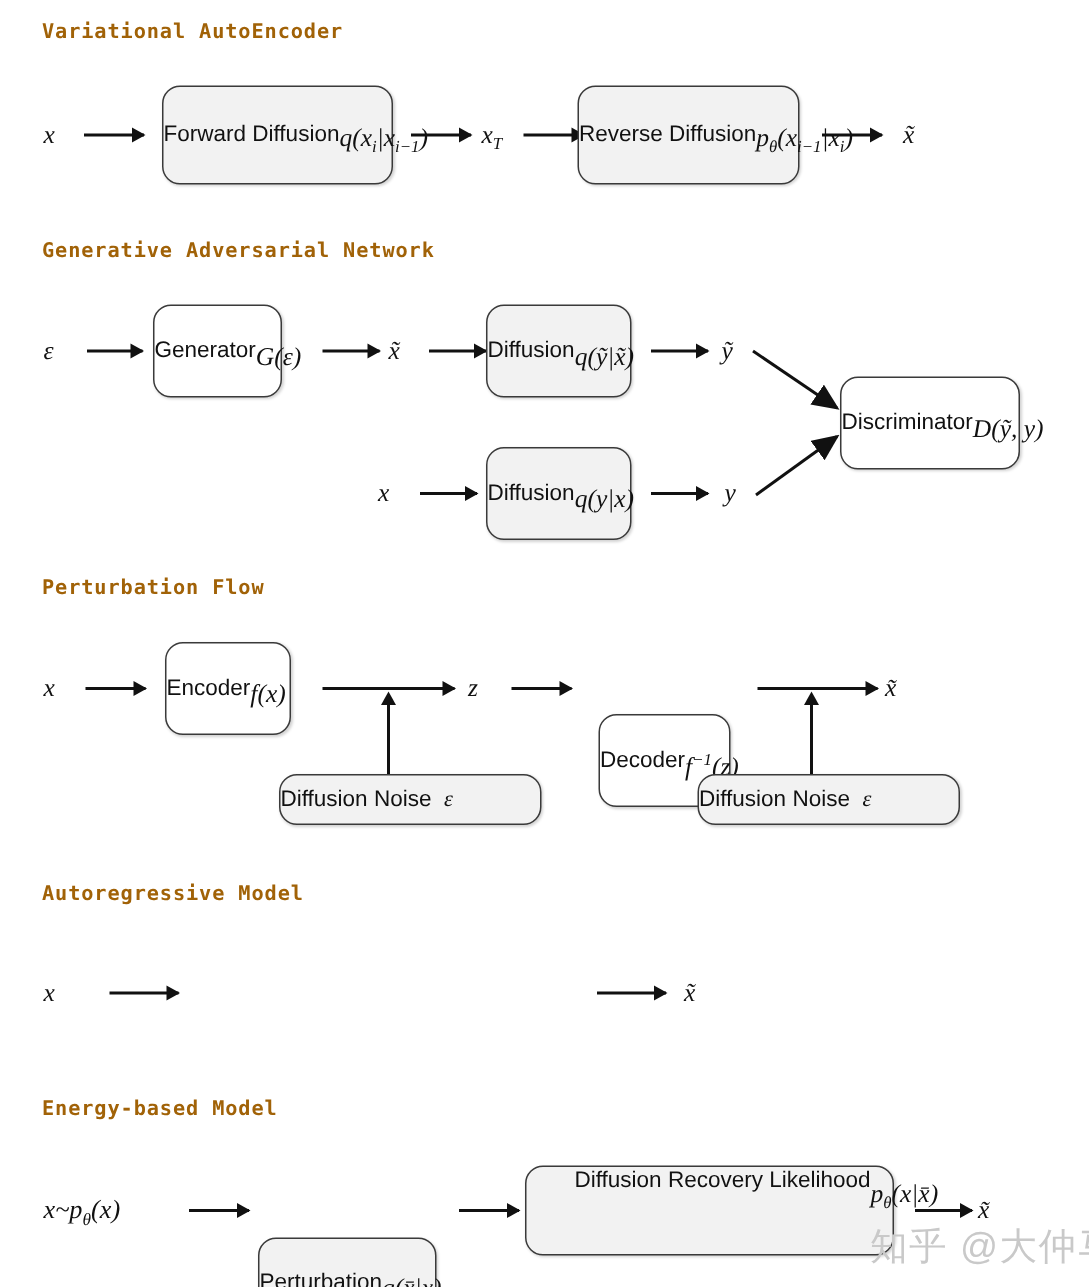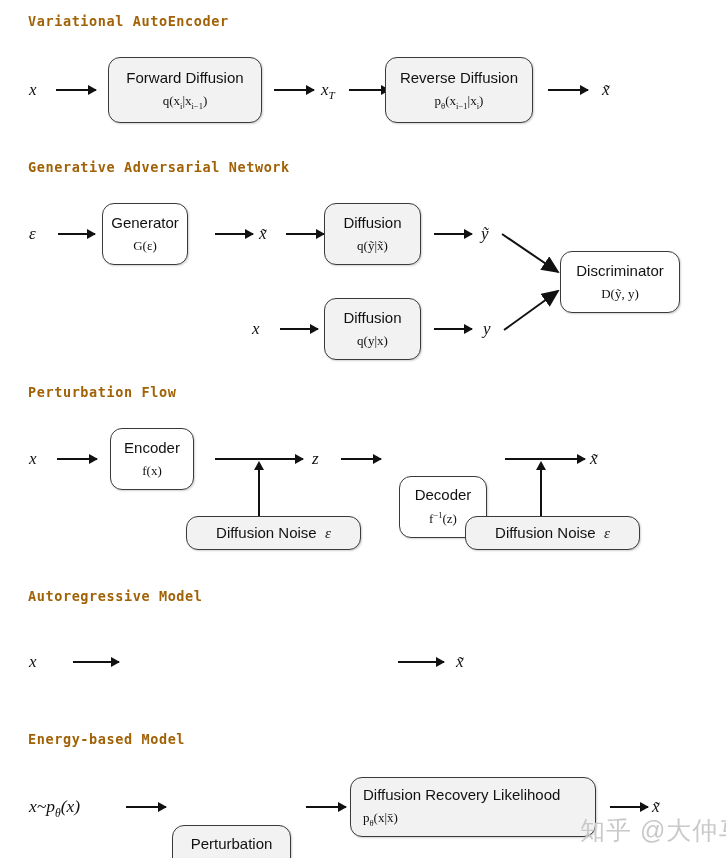--- a/index.html
+++ b/index.html
@@ -31,38 +31,38 @@
     color: #a16207;
     white-space: nowrap;
   }
   
   .box {
     position: absolute;
     box-sizing: border-box;
     border: 1.6px solid #3a3a3a;
     border-radius: 12px;
     display: flex;
-    flex-direction: column;
+    flex-direction: row;
     align-items: center;
-    justify-content: center;
     background: #ffffff;
     box-shadow: 1px 1px 2px rgba(0,0,0,0.18);
   }
   .box.gray { background: #f2f2f2; }
   .box.leftalign { align-items: flex-start; padding-left: 12px; }
   .box-title {
     font-family: "Liberation Sans", sans-serif;
     font-size: 15px;
     color: #111111;
     line-height: 1.15;
     white-space: nowrap;
   }
   .box-formula {
     font-family: "Liberation Serif", serif;
-    font-size: 13px;
+    font-style: italic;
+    font-size: 17px;
     color: #111111;
     line-height: 1.15;
     margin-top: 8px;
     white-space: nowrap;
   }
   
   .mlabel {
     position: absolute;
     font-family: "Liberation Serif", serif;
     font-style: italic;
@@ -263,21 +263,21 @@
   <div class="arrow-h" style="left:126px; top:806px; width:40px;"></div>
 
   <div class="box gray" style="left:172px; top:777px; width:119px; height:60px;margin-top:48px;">
     <div class="box-title">Perturbation</div>
     <div class="box-formula">q(x̄|x)</div>
   </div>
 
   <div class="arrow-h" style="left:306px; top:806px; width:40px;"></div>
 
   <div class="box gray leftalign" style="left:350px; top:777px; width:246px; height:60px;">
-    <div class="box-title" style="margin-left:0;">Diffusion Recovery Likelihood</div>
+    <div class="box-title" style="margin-left:20px;">Diffusion Recovery Likelihood</div>
     <div class="box-formula">p<sub>θ</sub>(x|x̄)</div>
   </div>
 
   <div class="arrow-h" style="left:610px; top:806px; width:38px;"></div>
 
   <div class="mlabel" style="left:652px; top:797px;">x̃</div>
 
   <div class="watermark" style="left:580px; top:814px;">知乎 @大仲马</div>
 
 </div>

